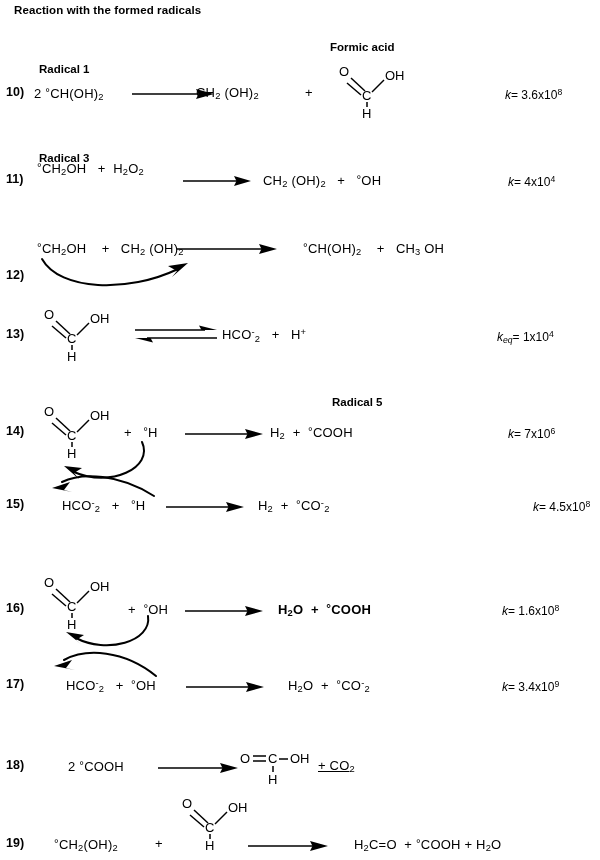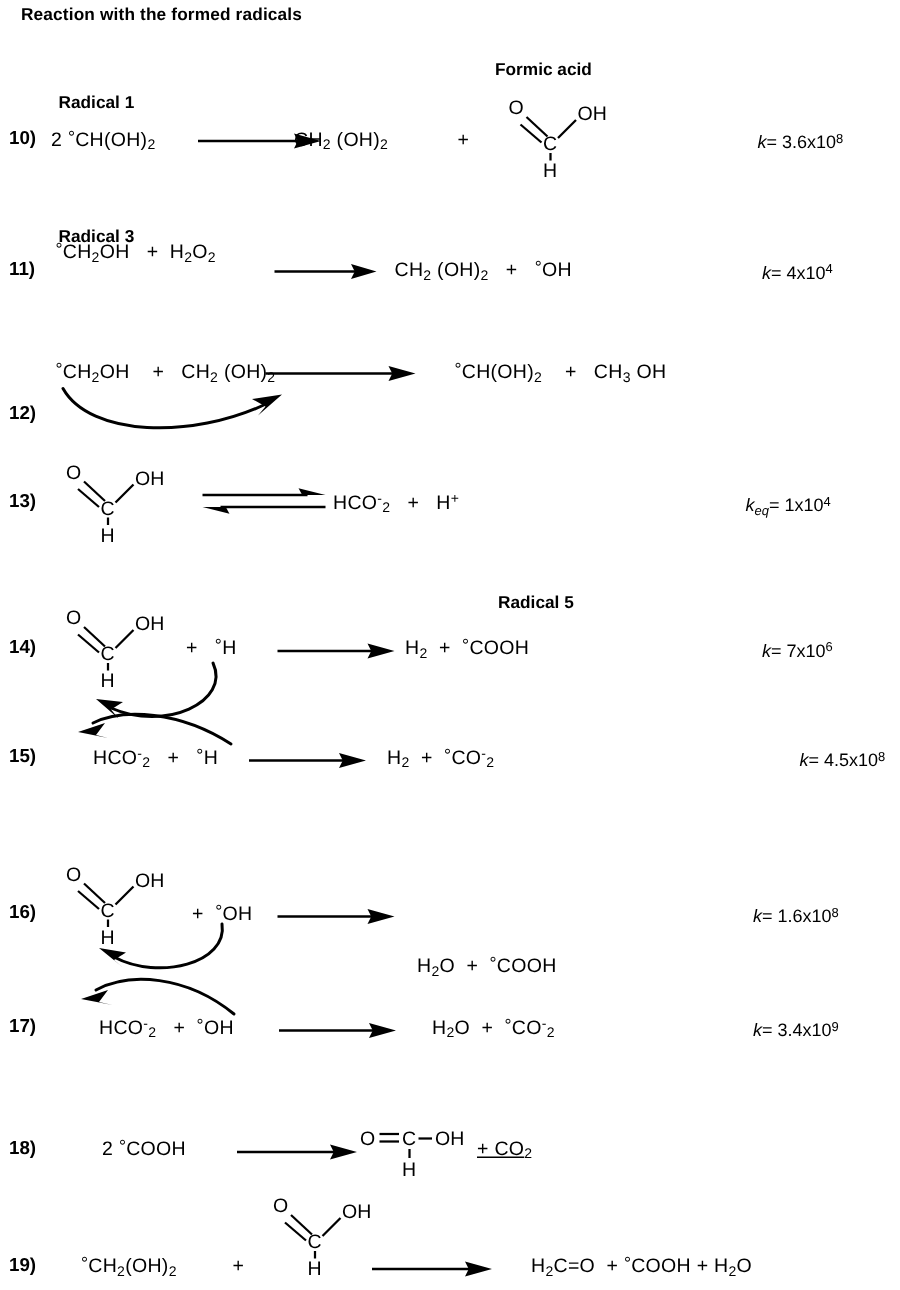--- a/index.html
+++ b/index.html
@@ -284,21 +284,21 @@
   <span>+</span>&nbsp;&nbsp;<span class="deg">°</span><span>OH</span>
 </div>
 
 <div class="abs" style="left:185px; top:603px;">
   <svg width="78" height="16" viewBox="0 0 78 16">
     <line class="stk" x1="0" y1="8" x2="66" y2="8"></line>
     <path d="M78 8 L60 3 L62.5 8 L60 13 Z" fill="#000"></path>
   </svg>
 </div>
 
-<div class="abs eq" style="left:278px; top:636px;">
+<div class="abs eq" style="left:278px; top:601px;font-weight:bold;">
   <span>H</span><sub>2</sub><span>O</span>
   &nbsp;<span>+</span>&nbsp;
   <span class="deg">°</span><span>COOH</span>
 </div>
 
 <div class="abs rate" style="left:502px; top:603px;">
   <i>k</i><span>= 1.6x10</span><sup>8</sup>
 </div>
 
 <div class="abs" style="left:52px; top:612px;">

